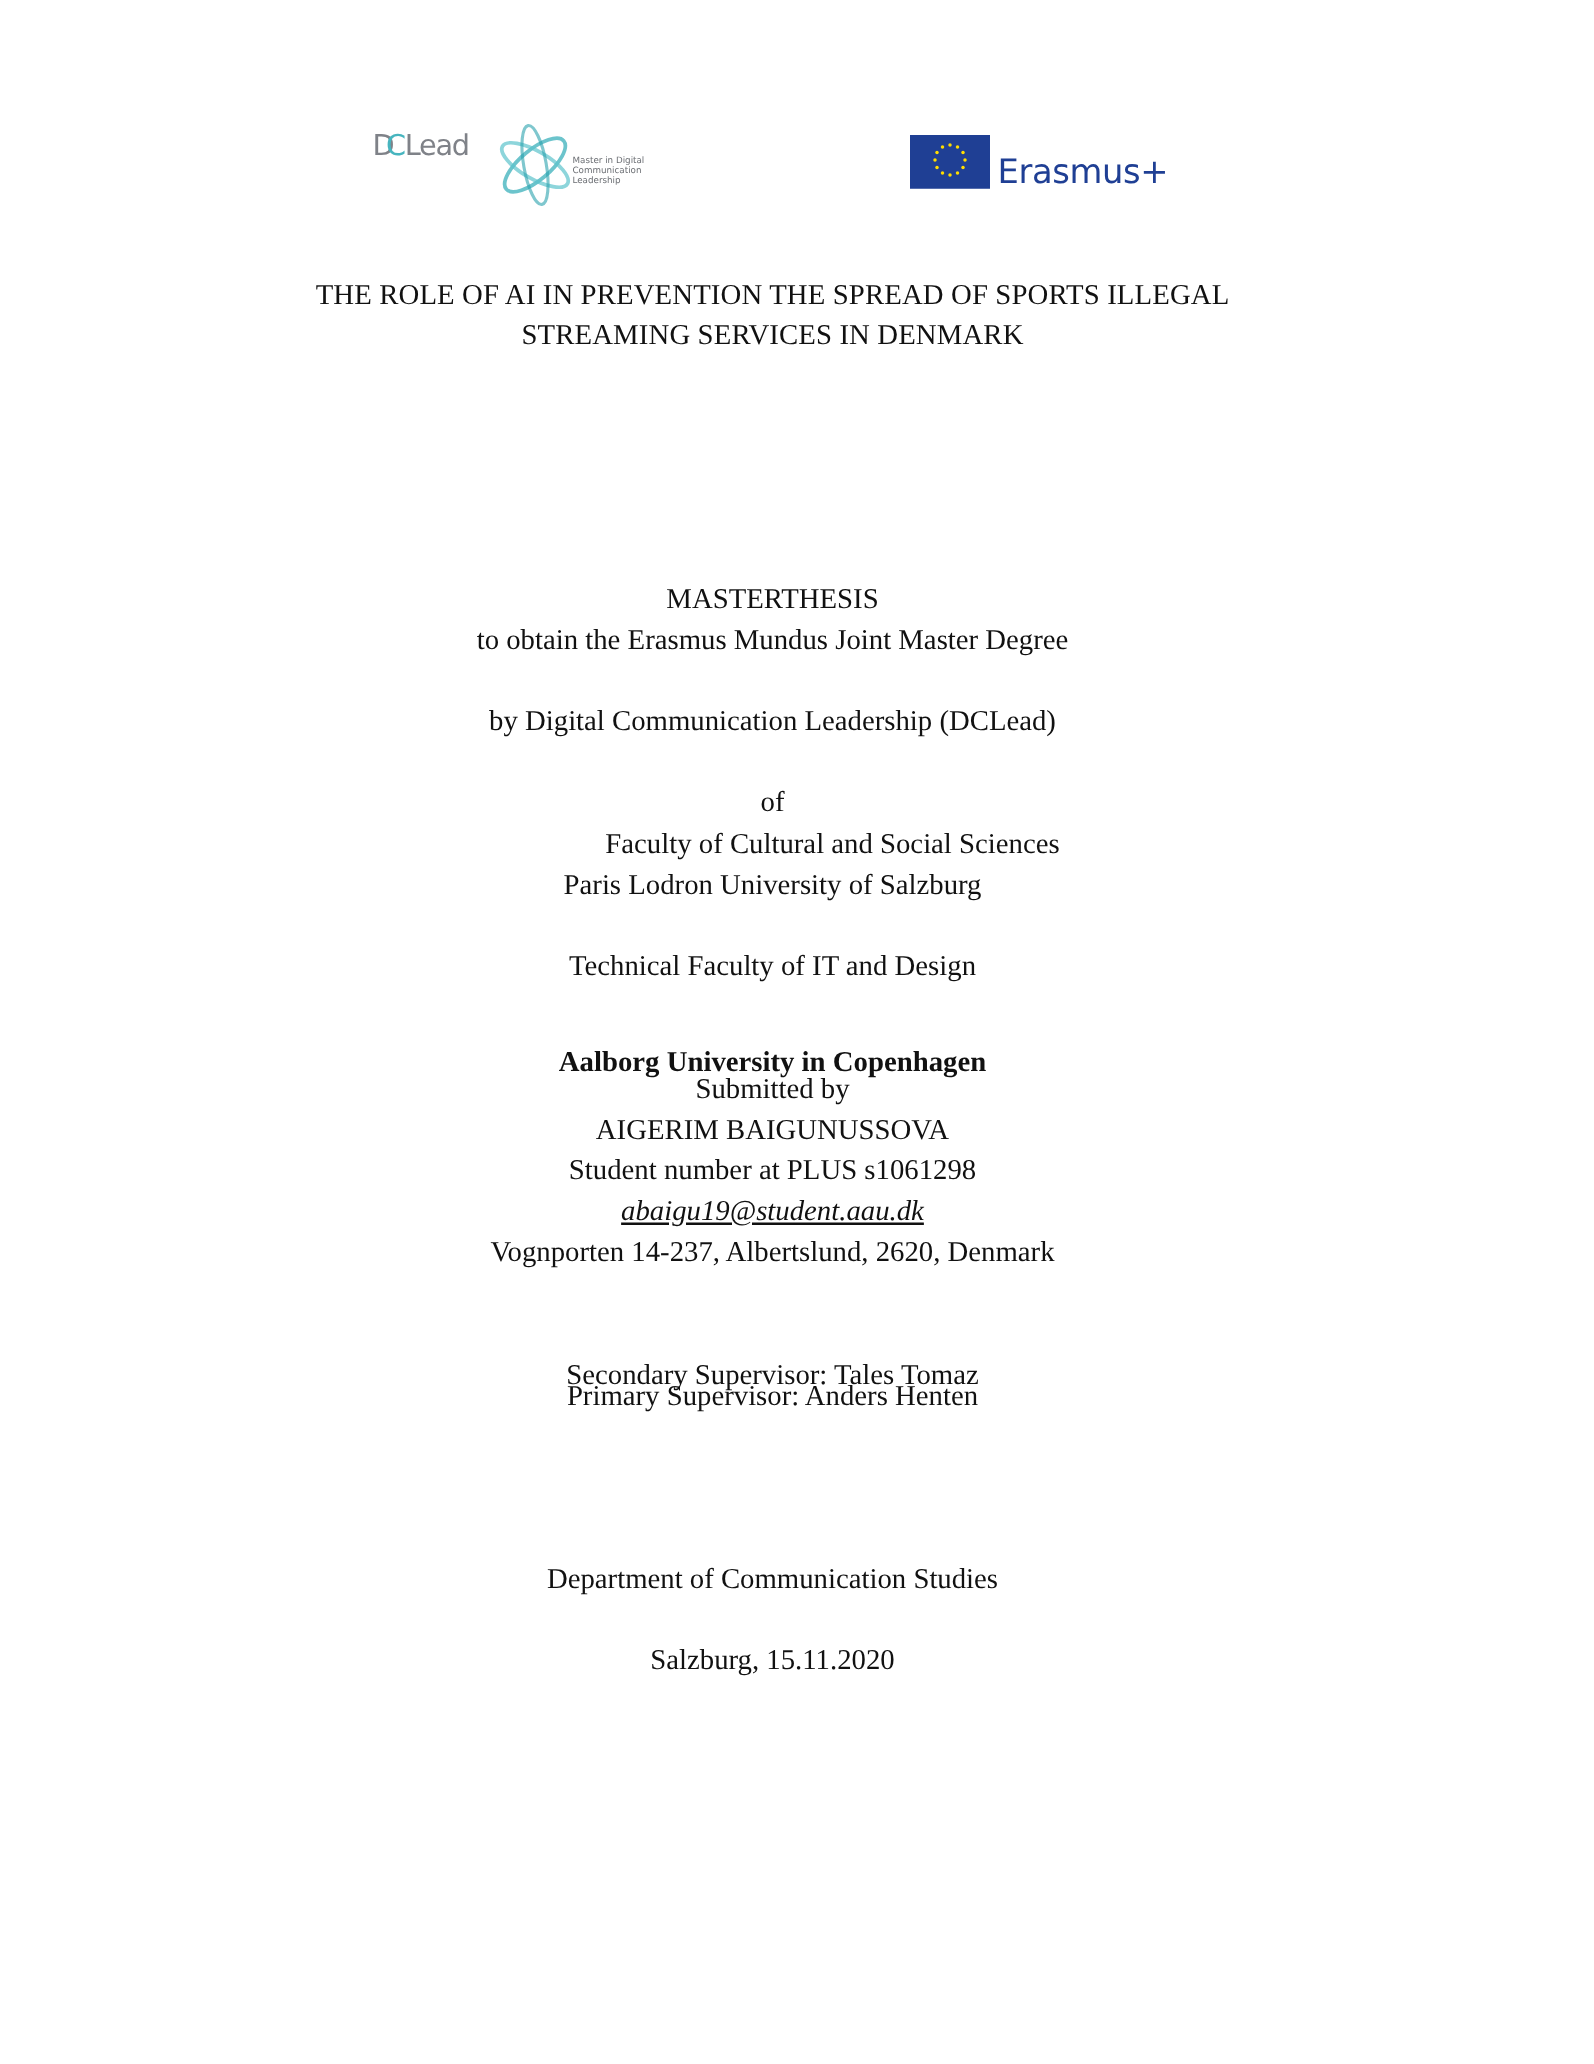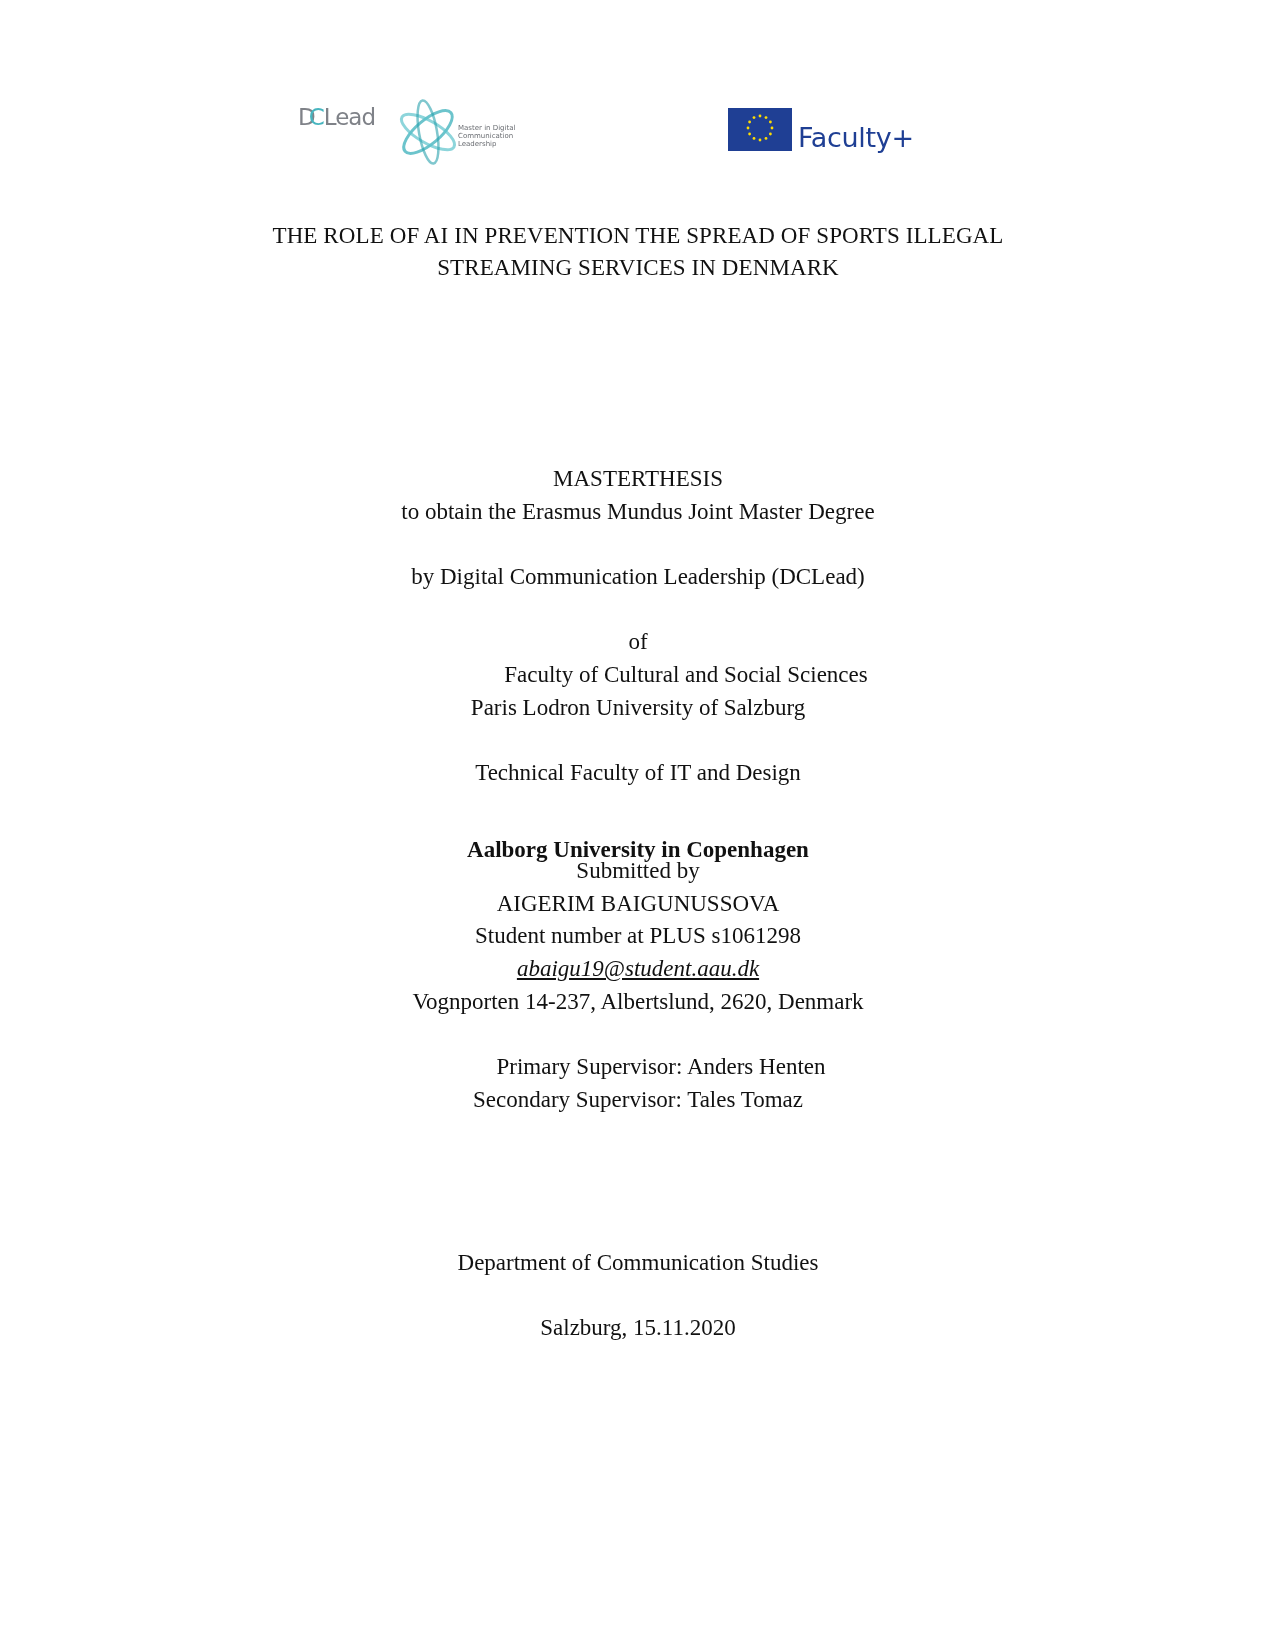--- a/index.html
+++ b/index.html
@@ -1,19 +1,19 @@
 <!DOCTYPE html>
 <html><head>
 <meta charset="utf-8">
 <style>
   html, body { margin: 0; padding: 0; background: #ffffff; }
   body { width: 1275px; height: 1651px; position: relative; overflow: hidden;
          font-family: "Liberation Serif", "DejaVu Serif", serif; color: #111; }
   .abs { position: absolute; }
-  .line { position: absolute; left: 0; width: 1236px; text-align: center; font-size: 23px; line-height: 28px; white-space: nowrap; margin-left: 20px; }
+  .line { position: absolute; left: 0; width: 1236px; text-align: center; font-size: 23px; line-height: 28px; white-space: nowrap; }
   .title { font-size: 23px; letter-spacing: 0.1px; }
   a.link { color: #111; text-decoration: underline; font-style: italic; }
   
   .dclead { left: 298px; top: 92px; width: 230px; height: 80px; }
   .dclead-text { position: absolute; left: 0; top: 12px; font-family: "DejaVu Sans", sans-serif; font-size: 23px; color: #7f8288; letter-spacing: -1px; }
   .dclead-c { color: #47b5bf; margin-left: -6px; }
   .dclead-sub { position: absolute; left: 160px; top: 32px; font-family: "DejaVu Sans", sans-serif; font-size: 7px; line-height: 8px; color: #6b6e73; }
   
   .eras { left: 728px; top: 108px; width: 215px; height: 50px; }
   .eu-flag { position: absolute; left: 0; top: 0; width: 64px; height: 43px; background: #1f3f94; }
@@ -48,21 +48,21 @@
           <circle cx="38" cy="30.4" r="1.4"></circle>
         <circle cx="32" cy="32" r="1.4"></circle>
           <circle cx="26" cy="30.4" r="1.4"></circle>
           <circle cx="21.6" cy="26" r="1.4"></circle>
         <circle cx="20" cy="20" r="1.4"></circle>
           <circle cx="21.6" cy="14" r="1.4"></circle>
           <circle cx="26" cy="9.6" r="1.4"></circle>
       </g>
     </svg>
   </div>
-  <div class="eras-text">Faculty+</div>
+  <div class="eras-text">Erasmus+</div>
 </div>
 
 <div class="line title" style="top:222px;">THE ROLE OF AI IN PREVENTION THE SPREAD OF SPORTS ILLEGAL</div>
 <div class="line title" style="top:254px;">STREAMING SERVICES IN DENMARK</div>
 
 <div class="line" style="top:465px;">MASTERTHESIS</div>
 <div class="line" style="top:498px;">to obtain the Erasmus Mundus Joint Master Degree</div>
 <div class="line" style="top:563px;">by Digital Communication Leadership (DCLead)</div>
 <div class="line" style="top:628px;">of</div>
 <div class="line" style="top:661px;padding-left:48px;">Faculty of Cultural and Social Sciences</div>
@@ -71,17 +71,17 @@
 <div class="line" style="top:836px;font-weight:bold;">Aalborg University in Copenhagen</div>
 
 <div class="line" style="top:857px;">Submitted by</div>
 <div class="line" style="top:890px;">AIGERIM BAIGUNUSSOVA</div>
 <div class="line" style="top:922px;">Student number at PLUS s1061298</div>
 <div class="line" style="top:955px;">
   <a class="link">abaigu19@student.aau.dk</a>
 </div>
 <div class="line" style="top:988px;">Vognporten 14-237, Albertslund, 2620, Denmark</div>
 
-<div class="line" style="top:1053px;padding-left:23px;">Primary Supervisor: Anders Henten</div>
+<div class="line" style="top:1103px;">Primary Supervisor: Anders Henten</div>
 <div class="line" style="top:1086px;">Secondary Supervisor: Tales Tomaz</div>
 
 <div class="line" style="top:1249px;">Department of Communication Studies</div>
 <div class="line" style="top:1314px;">Salzburg, 15.11.2020</div>
 
 </body></html>

